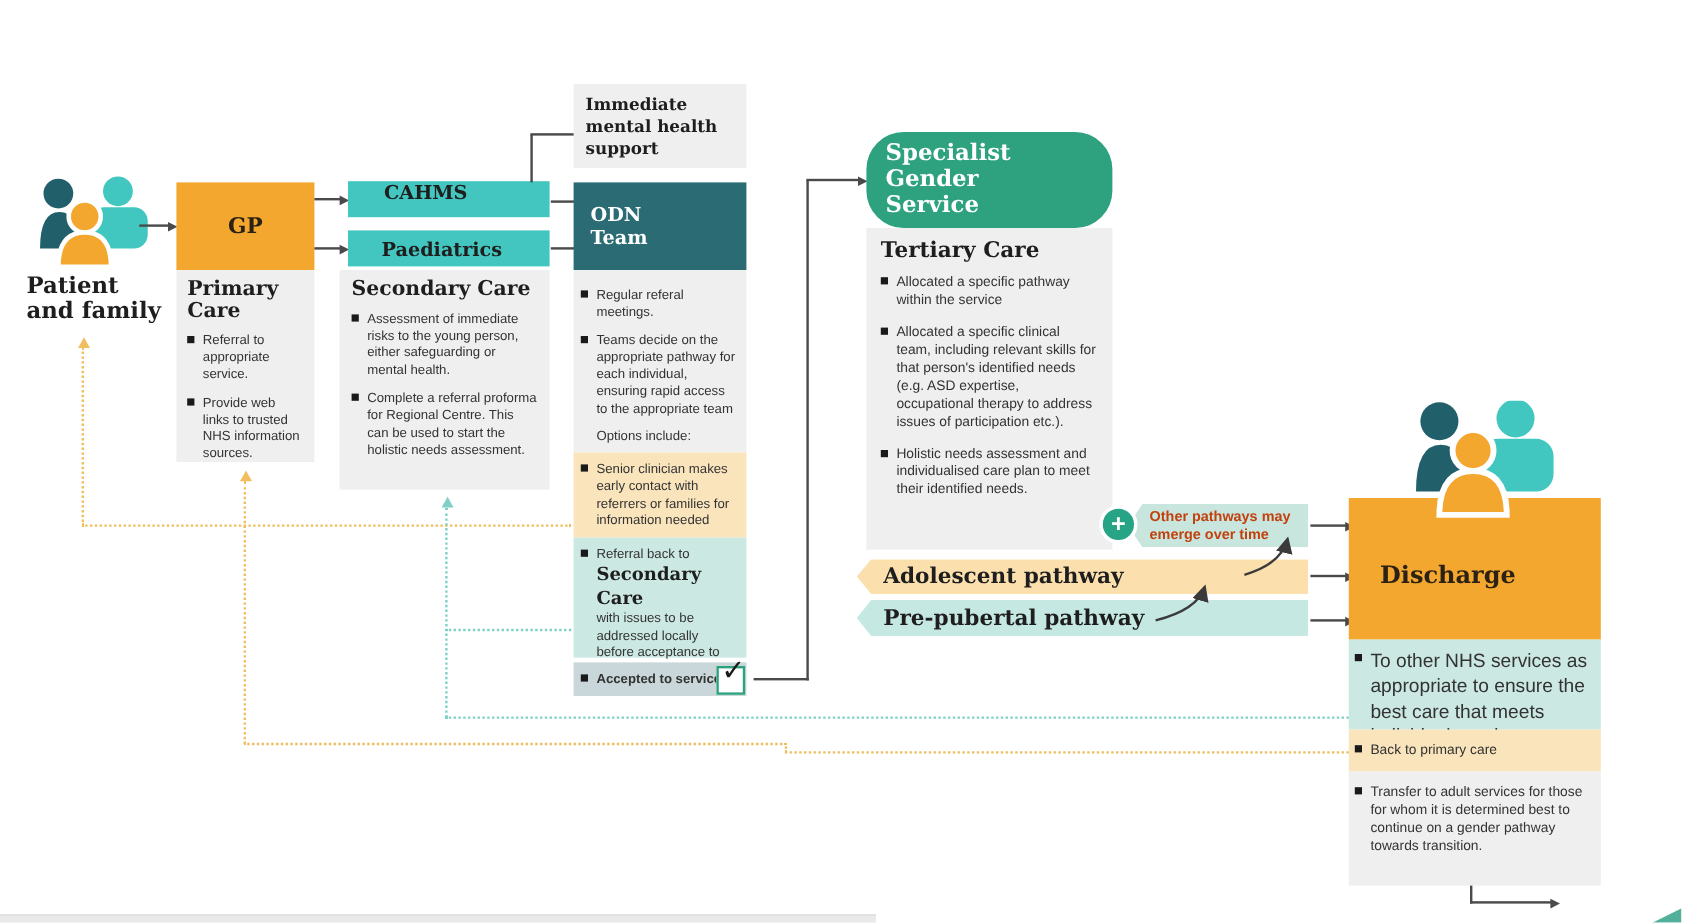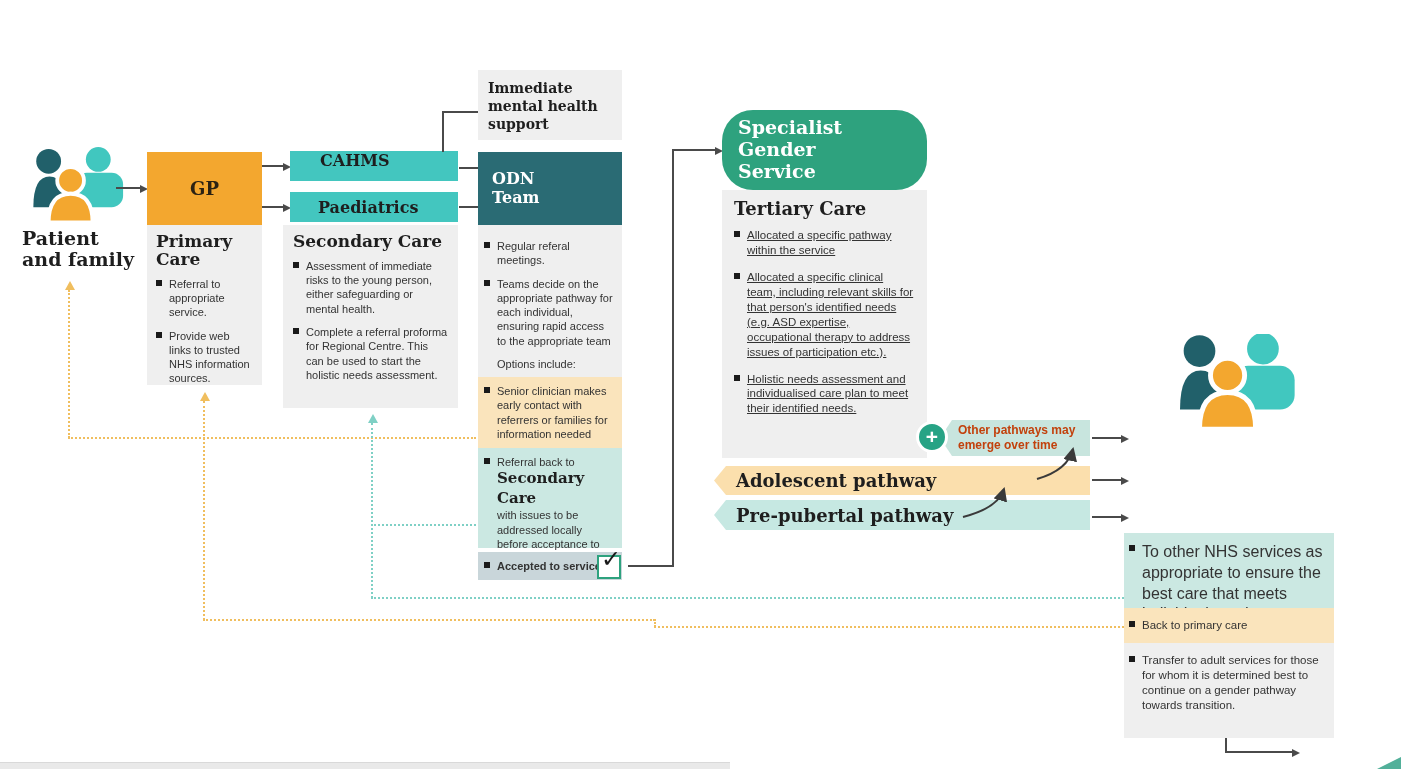--- a/index.html
+++ b/index.html
@@ -151,21 +151,21 @@
 
   <div class="h-line" style="left:628px;top:565px;width:46px;"></div>
   <div class="v-line" style="left:672px;top:150px;height:417px;"></div>
   <div class="h-arrow" style="left:672px;top:149px;width:44px;"></div>
 
   <div class="abs fill-green" style="left:722px;top:110px;width:205px;height:80px;display:flex;align-items:center;border-radius:31px;">
     <span class="serif" style="font-size:19px;color:#fff;padding-left:16px;width:150px;line-height:1.15;">Specialist Gender Service</span>
   </div>
   <div class="abs fill-gray" style="left:722px;top:190px;width:205px;height:268px;padding:8px 12px 0 12px;box-sizing:border-box;">
     <div class="serif" style="font-size:18px;margin-bottom:9px;">Tertiary Care</div>
-    <div class="bullets" style="font-size:11.5px;text-decoration:underline;">
+    <div class="bullets" style="font-size:11.5px;">
       <div class="b" style="margin-bottom:12px;">
           <span>Allocated a specific pathway within the service</span>
         </div>
       <div class="b" style="margin-bottom:12px;">
           <span>Allocated a specific clinical team, including relevant skills for that person's identified needs (e.g. ASD expertise, occupational therapy to address issues of participation etc.).</span>
         </div>
       <div class="b">
           <span>Holistic needs assessment and individualised care plan to meet their identified needs.</span>
         </div>
     </div>
@@ -192,20 +192,23 @@
       </marker>
     </defs>
     <path d="M963,517 Q998,508 1004,489" fill="none" stroke="#3a3a3a" stroke-width="2" marker-end="url(#ah)"></path>
     <path d="M1037,479 Q1068,470 1073,449" fill="none" stroke="#3a3a3a" stroke-width="2" marker-end="url(#ah)"></path>
   </svg>
 
   <div class="h-arrow" style="left:1092px;top:437px;width:30px;"></div>
   <div class="h-arrow" style="left:1092px;top:479px;width:30px;"></div>
   <div class="h-arrow" style="left:1092px;top:516px;width:30px;"></div>
 
+  <div class="abs fill-orange" style="left:1124px;top:415px;width:210px;height:118px;">
+    <span class="serif" style="position:absolute;left:26px;top:52px;font-size:20px;color:#2b2213;">Discharge</span>
+  </div>
   <svg class="abs" style="left:1156px;top:334px;width:148px;height:100px;" viewBox="0 0 110 82">
     <circle cx="30" cy="14" r="13" fill="#21606A"></circle>
     <path d="M14 62 Q14 30 31 30 Q48 30 48 62 Z" fill="#21606A"></path>
     <circle cx="82" cy="12" r="13" fill="#41C7BF"></circle>
     <rect x="58" y="26" width="50" height="36" rx="12" fill="#41C7BF"></rect>
     <circle cx="53" cy="34" r="14" fill="#F3A72F" stroke="#fff" stroke-width="4"></circle>
     <path d="M30 78 Q30 48 53 48 Q76 48 76 78 Z" fill="#F3A72F" stroke="#fff" stroke-width="4"></path>
   </svg>
   <div class="abs fill-lteal" style="left:1124px;top:533px;width:210px;height:75px;padding:9px 10px 0 5px;box-sizing:border-box;">
     <div class="bullets" style="font-size:16px;">

